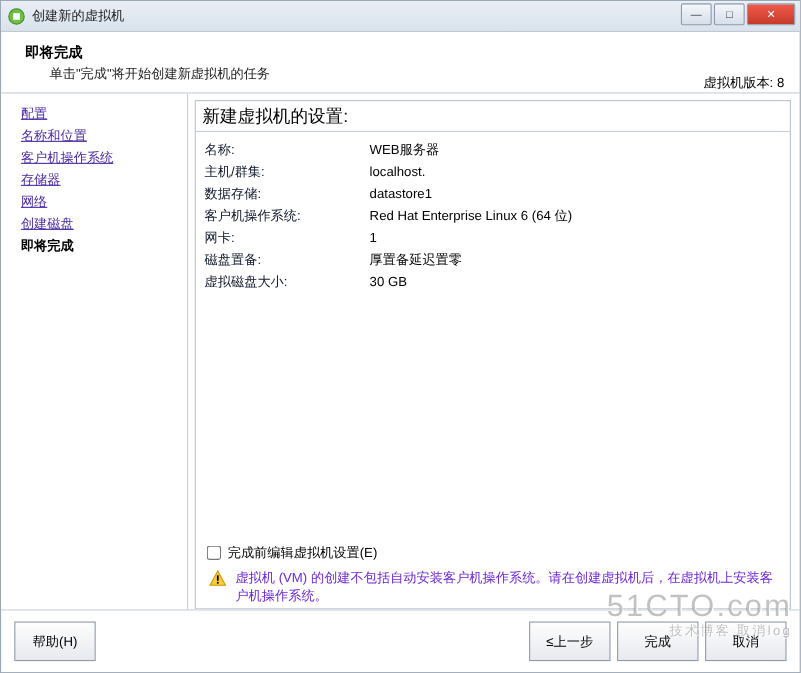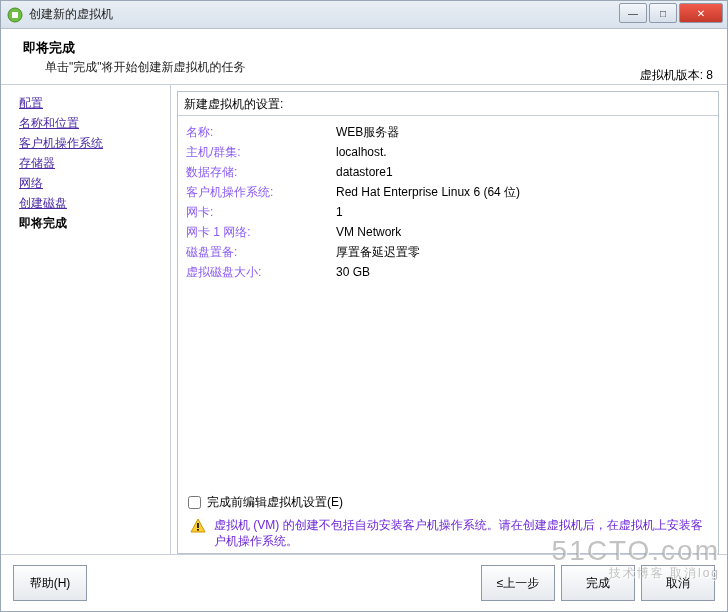--- a/index.html
+++ b/index.html
@@ -101,32 +101,32 @@
   }
   .content-inner {
     margin:6px 8px 0 6px;
     border:1px solid #b8c2cf;
     flex:1;
     display:flex;
     flex-direction:column;
     overflow:hidden;
   }
   .sect-title {
-    font-size:12px;
+    font-size:16px;
     color:#000;
     padding:4px 6px 2px 6px;
     border-bottom:1px solid #c8cfd8;
   }
   .settings {
     padding:6px 8px;
     flex:1;
     overflow:auto;
   }
   .row { display:flex; line-height:20px;}
-  .row .k { width:150px; color:#8b5cf6;}
+  .row .k { width:150px; color:#0f172a;}
   .row .v { color:#000;}
   .bottom-opts {
     padding:8px 6px 4px 6px;
   }
   .chk { display:flex; align-items:center; gap:6px; margin-left:4px;}
   .chk input { margin:0;}
   .warn {
     display:flex;
     gap:8px;
     align-items:flex-start;
@@ -234,24 +234,20 @@
               <div class="k">数据存储:</div>
               <div class="v">datastore1</div>
             </div>
             <div class="row">
               <div class="k">客户机操作系统:</div>
               <div class="v">Red Hat Enterprise Linux 6 (64 位)</div>
             </div>
             <div class="row">
               <div class="k">网卡:</div>
               <div class="v">1</div>
-            </div>
-            <div class="row">
-              <div class="k">网卡 1 网络:</div>
-              <div class="v">VM Network</div>
             </div>
             <div class="row">
               <div class="k">磁盘置备:</div>
               <div class="v">厚置备延迟置零</div>
             </div>
             <div class="row">
               <div class="k">虚拟磁盘大小:</div>
               <div class="v">30 GB</div>
             </div>
           </div>

